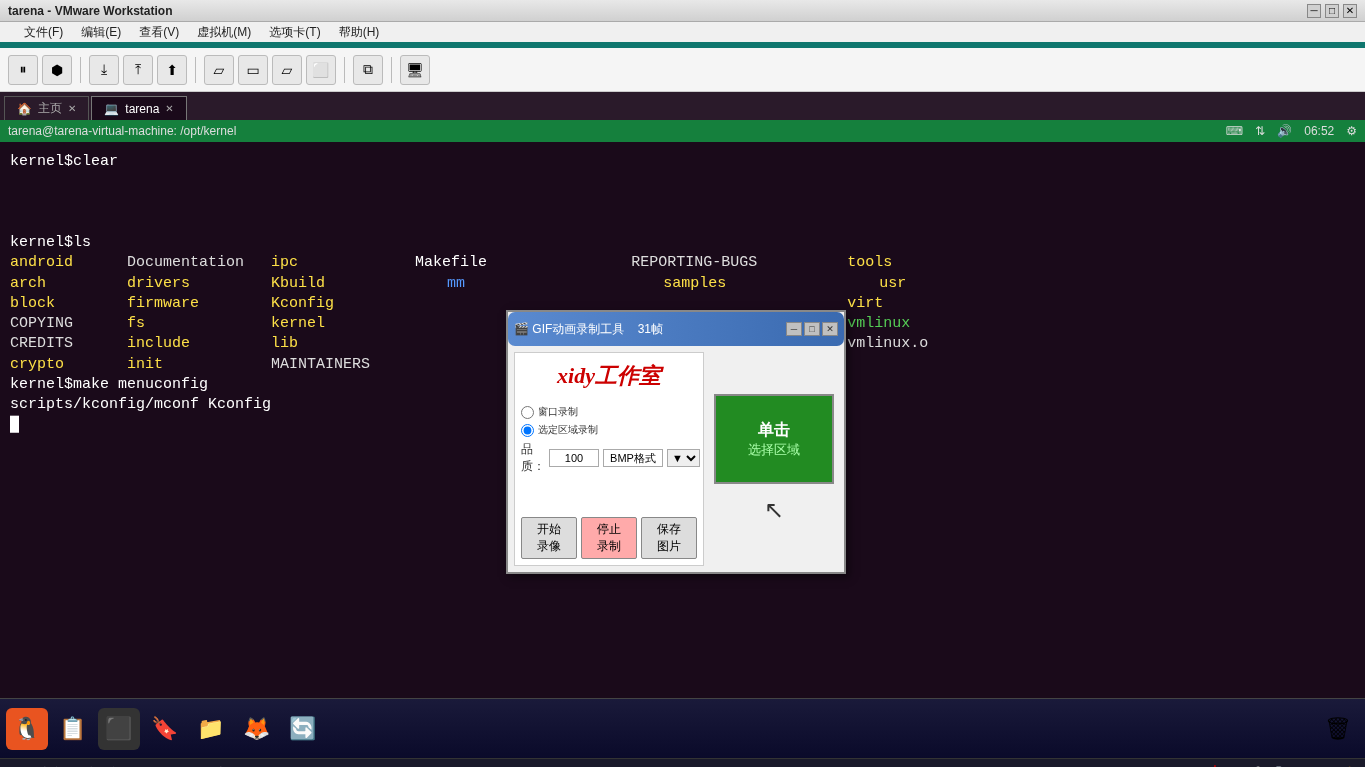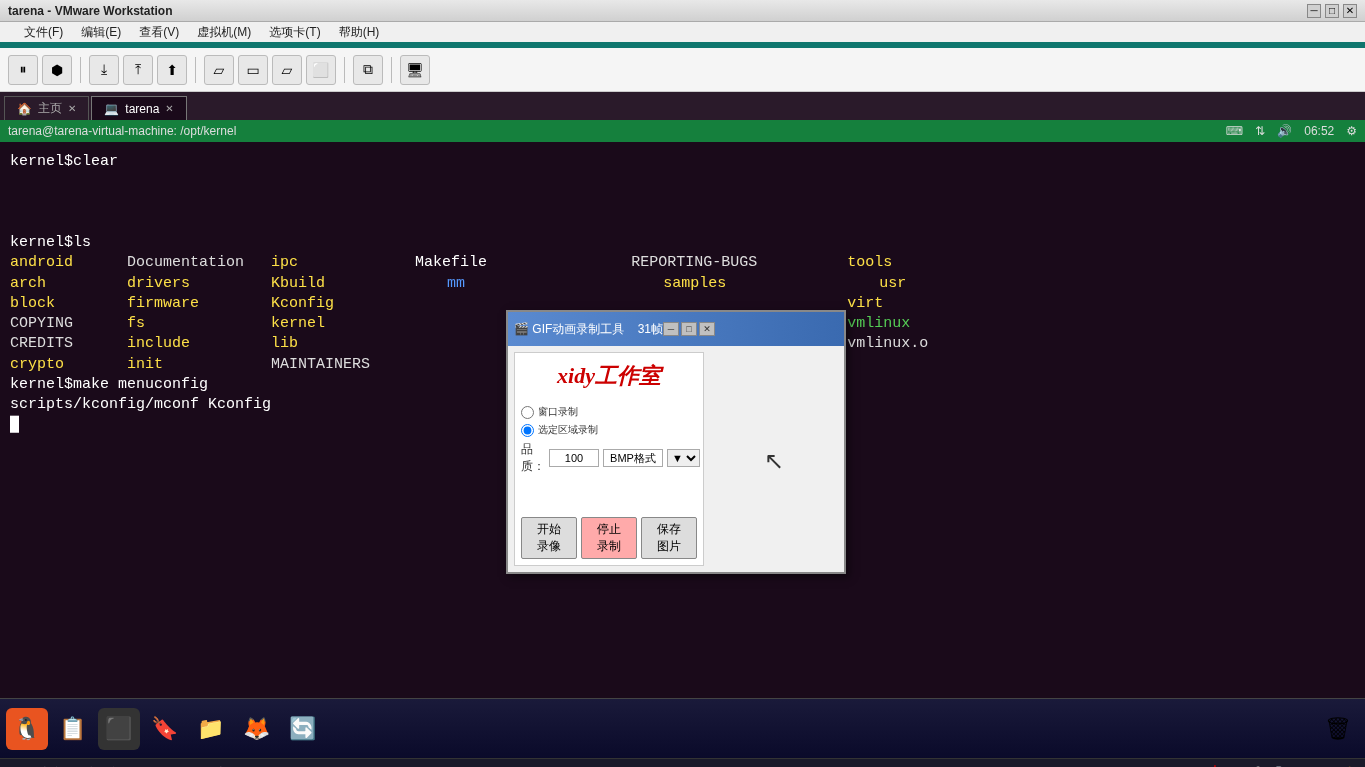--- a/index.html
+++ b/index.html
@@ -161,23 +161,25 @@
       background: #f0f0f0;
       border: 2px solid #888;
       box-shadow: 3px 3px 8px rgba(0,0,0,0.5);
       z-index: 100;
     }
     .gif-titlebar {
       height: 24px;
       background: linear-gradient(to right, #5a8ad0, #3a6ab0);
       display: flex;
       align-items: center;
+      justify-content: space-between;
       padding: 17px 6px;
       color: #fff;
       font-size: 12px;
+      border-radius: 7px;
     }
     .gif-winbtns { display: flex; gap: 2px; }
     .gif-winbtn {
       width: 16px; height: 14px;
       background: #c0c0c0;
       border: 1px solid #888;
       font-size: 9px;
       cursor: pointer;
       display: flex; align-items: center; justify-content: center;
       color: #333;
@@ -390,20 +392,24 @@
           </div>
         </div>
         <div class="gif-buttons">
           <button class="gif-btn">开始录像</button>
           <button class="gif-btn stop">停止录制</button>
           <button class="gif-btn">保存图片</button>
         </div>
       </div>
 
       <div class="gif-right">
+        <div class="gif-preview">
+          <span class="gif-preview-text">单击</span>
+          <span class="gif-preview-sub">选择区域</span>
+        </div>
         <div style="text-align:center;padding-top:4px;">
           <span style="font-size:24px;color:#333;">↖</span>
         </div>
       </div>
     </div>
   </div>
 </div>
 
 <div class="taskbar">
   <div class="taskbar-icon" style="background:#e95420;">🐧</div>

